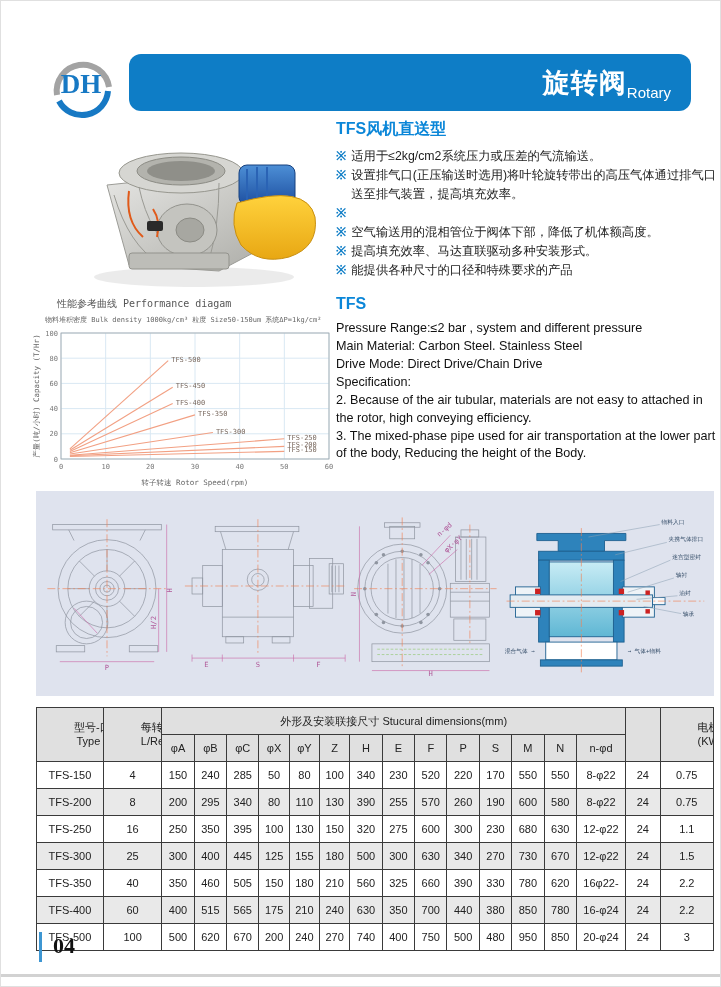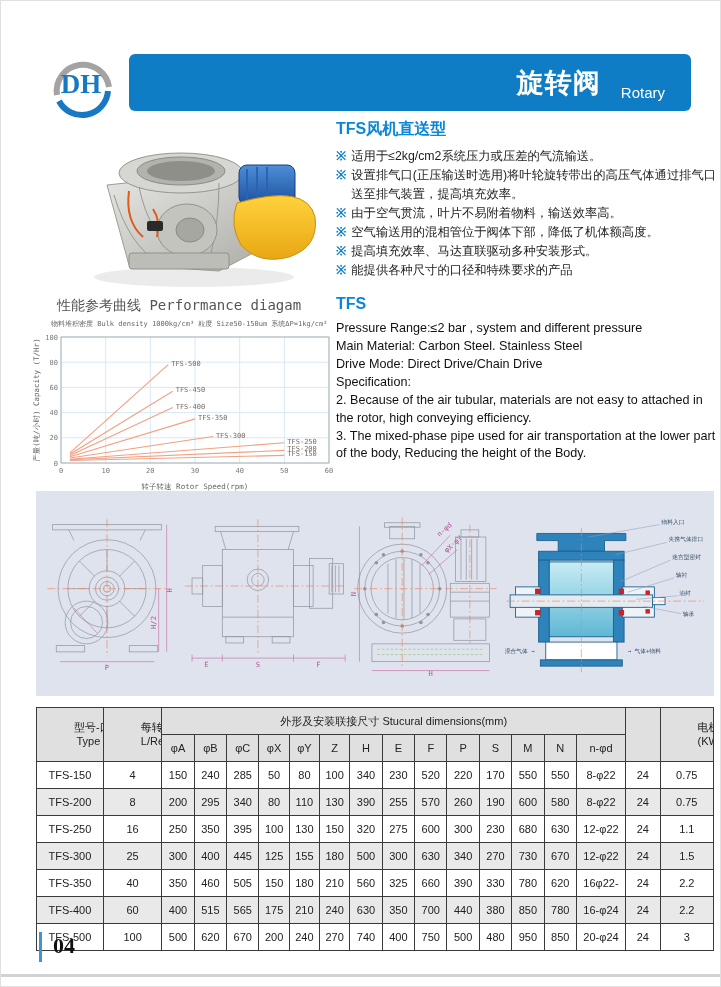--- a/index.html
+++ b/index.html
@@ -6,40 +6,40 @@
     --accent:#0e7dc6; --title-blue:#0a86d8; --chart-line:#f2a083;
     --panel-bg:#dfe3ee; --stripe:#e9e9e9; --thead:#e0e0e0; --footer-bar:#3d96d2;
   }
   html,body{margin:0;padding:0;background:#fff;}
   body{font-family:"Liberation Sans",sans-serif;color:#222;}
   .page{position:relative;width:721px;height:987px;background:#fff;border:1px solid #e0e0e0;box-sizing:border-box;overflow:hidden;}
 
   
   .logo{position:absolute;left:44px;top:48px;width:72px;height:70px;}
   .banner{position:absolute;left:128px;top:53px;width:562px;height:57px;background:var(--accent);
-    border-radius:6px;display:flex;align-items:center;justify-content:flex-end;padding-right:26px;box-sizing:border-box;}
+    border-radius:12px;display:flex;align-items:center;justify-content:flex-end;padding-right:20px;box-sizing:border-box;}
   .banner-zh{font-size:27px;font-weight:bold;color:#fff;letter-spacing:1px;}
-  .banner-en{font-size:15px;color:#fff;margin-left:20px;align-self:flex-end;margin-bottom:10px;}
+  .banner-en{font-size:15px;color:#fff;margin-left:0;align-self:flex-end;margin-bottom:10px;}
 
   
   .photo{position:absolute;left:68px;top:124px;width:260px;height:170px;}
 
   
   .rightcol{position:absolute;left:335px;top:118px;width:386px;}
   .sec-title{color:var(--title-blue);font-weight:bold;font-size:16px;margin:0 0 7px 0;}
   .bullets{margin:0;padding:0;list-style:none;}
   .bullet{display:flex;font-size:12.3px;line-height:1.55;color:#1c1c1c;}
   .bullet .mark{color:var(--accent);margin-right:5px;flex:0 0 auto;font-weight:bold;}
   .specs{margin-top:15px;}
   .spec-line{font-size:12.6px;line-height:1.42;color:#111;}
 
   
   .chart{position:absolute;left:30px;top:296px;width:306px;}
-  .chart-title{font-family:"DejaVu Sans Mono",monospace;font-size:14px;color:#555;margin-left:26px;}
-  .chart-sub{font-family:"DejaVu Sans Mono",monospace;font-size:7px;color:#666;margin:4px 0 2px 20px;white-space:nowrap;}
+  .chart-title{font-family:"DejaVu Sans Mono",monospace;font-size:10px;color:#555;margin-left:26px;}
+  .chart-sub{font-family:"DejaVu Sans Mono",monospace;font-size:7px;color:#666;margin:4px 0 2px 14px;white-space:nowrap;}
   .chart svg .tick{font-family:"DejaVu Sans Mono",monospace;font-size:7px;fill:#777;}
   .chart svg .slabel{font-family:"DejaVu Sans Mono",monospace;font-size:7px;fill:#7a6a60;}
   .chart svg .alabel{font-family:"DejaVu Sans Mono",monospace;font-size:7.5px;fill:#666;}
 
   
   .panel{position:absolute;left:35px;top:490px;width:678px;height:205px;background:var(--panel-bg);
     display:flex;align-items:center;justify-content:space-between;padding:0 6px;box-sizing:border-box;}
   .panel svg text{font-family:"DejaVu Sans Mono",monospace;}
   .dimtxt{font-size:8px;fill:#b05a9a;}
   .lbltxt{font-size:6.5px;fill:#38506b;}
@@ -115,21 +115,20 @@
         <li class="bullet">
           <span class="mark">※</span>
           <span>适用于≤2kg/cm2系统压力或压差的气流输送。</span>
         </li>
         <li class="bullet">
           <span class="mark">※</span>
           <span>设置排气口(正压输送时选用)将叶轮旋转带出的高压气体通过排气口送至排气装置，提高填充效率。</span>
         </li>
         <li class="bullet">
           <span class="mark">※</span>
-          <span>由于空气贯流，叶片不易附着物料，输送效率高。</span>
         </li>
         <li class="bullet">
           <span class="mark">※</span>
           <span>空气输送用的混相管位于阀体下部，降低了机体额高度。</span>
         </li>
         <li class="bullet">
           <span class="mark">※</span>
           <span>提高填充效率、马达直联驱动多种安装形式。</span>
         </li>
         <li class="bullet">

